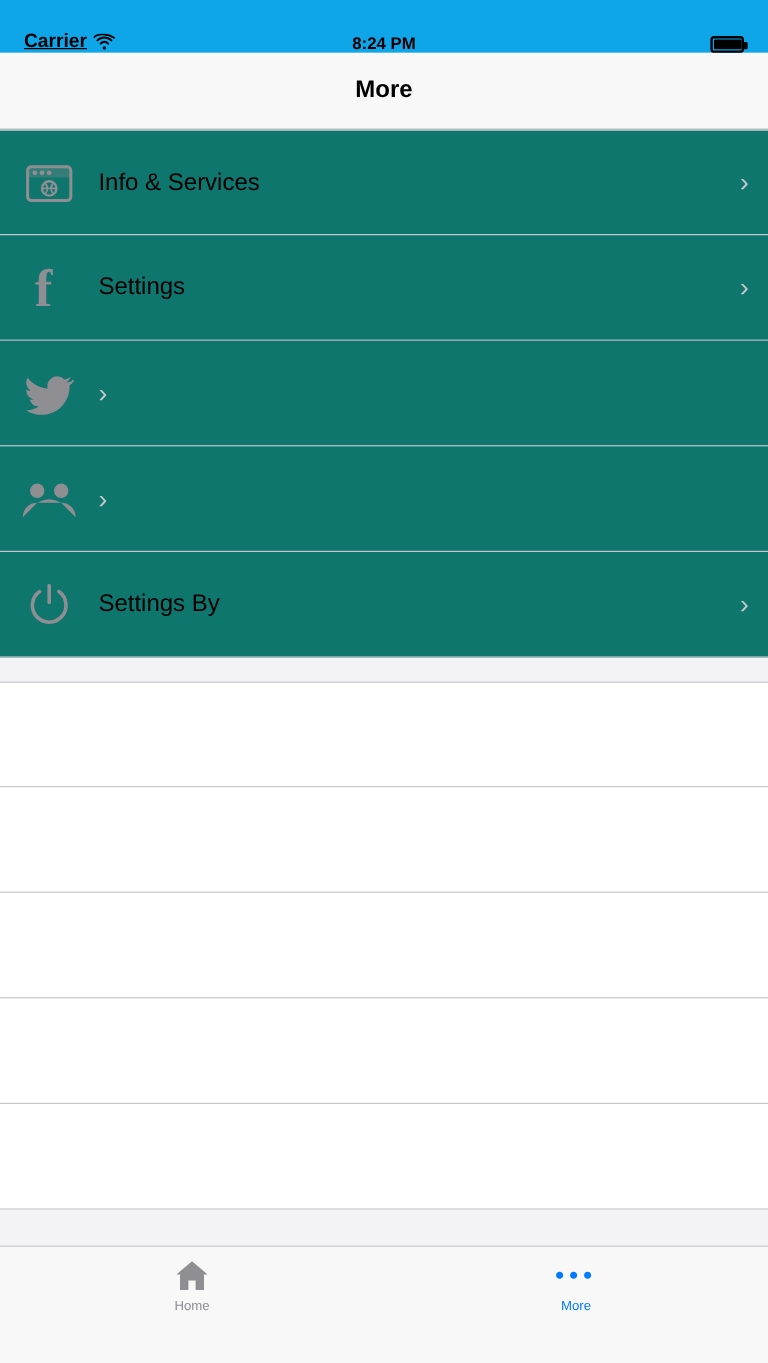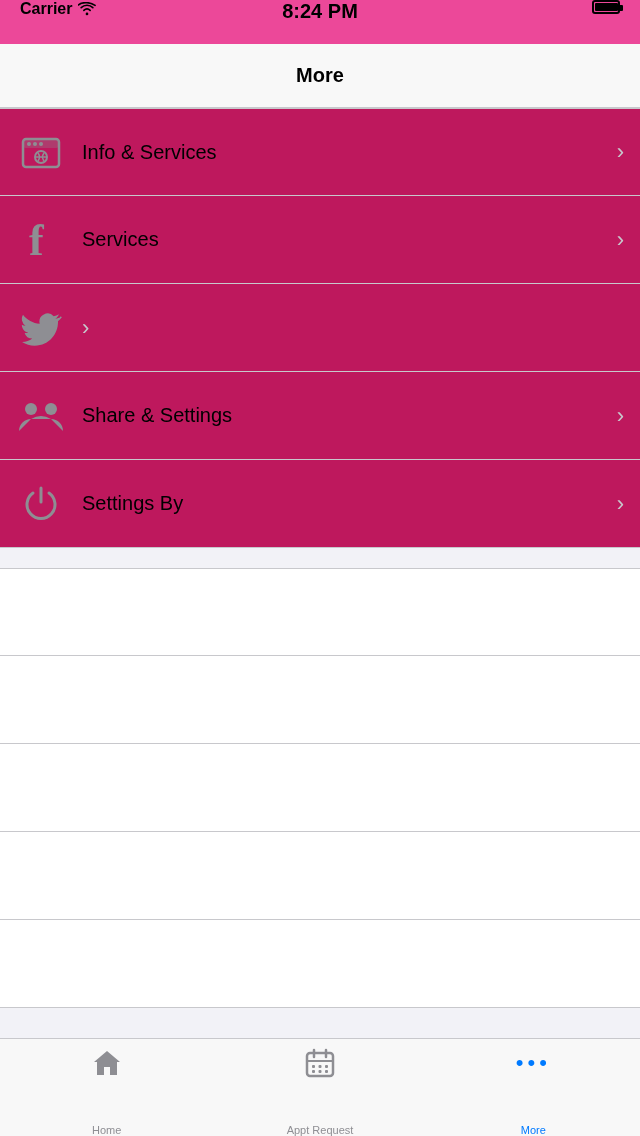--- a/index.html
+++ b/index.html
@@ -9,35 +9,36 @@
       width: 640px;
       height: 1136px;
       background: #f2f2f7;
       font-family: -apple-system, 'Helvetica Neue', Helvetica, Arial, sans-serif;
       overflow: hidden;
     }
 
     
     .status-bar {
       height: 44px;
-      background: #ec4899;
-      display: flex;
-      align-items: flex-start;
+      background: #0ea5e9;
+      display: flex;
+      align-items: flex-end;
       justify-content: space-between;
       padding: 0 20px;
+      text-decoration: underline;
     }
     .status-bar-left {
       font-size: 16px;
       font-weight: 600;
       display: flex;
       align-items: center;
       gap: 6px;
     }
     .status-bar-center {
-      font-size: 20px;
+      font-size: 14px;
       font-weight: 600;
       position: absolute;
       left: 50%;
       transform: translateX(-50%);
     }
     .status-bar-right {
       display: flex;
       align-items: center;
       gap: 6px;
     }
@@ -90,21 +91,21 @@
       background: #fff;
       margin-top: 0;
     }
 
     .menu-item {
       display: flex;
       align-items: center;
       height: 88px;
       padding: 0 16px;
       border-bottom: 1px solid #c8c8cc;
-      background: #be185d;
+      background: #0f766e;
       cursor: pointer;
       position: relative;
     }
     .menu-item:first-child {
       border-top: 1px solid #c8c8cc;
     }
 
     .menu-icon {
       width: 50px;
       height: 50px;
@@ -175,21 +176,20 @@
       justify-content: center;
     }
 
     .tab-icon svg {
       fill: #8e8e93;
     }
 
     .tab-label {
       font-size: 11px;
       color: #8e8e93;
-      margin-top: 41px;
     }
     .tab-label.active {
       color: #007aff;
     }
 
     .dots-icon {
       font-size: 22px;
       color: #007aff;
       letter-spacing: 4px;
       line-height: 32px;
@@ -238,21 +238,21 @@
     <span class="menu-label">Info &amp; Services</span>
     <span class="chevron">›</span>
   </div>
 
   <div class="menu-item">
     <div class="menu-icon">
       <svg width="32" height="38" viewBox="0 0 32 38">
         <text x="4" y="34" font-size="44" font-family="Georgia, serif" fill="#8e8e93" font-weight="700">f</text>
       </svg>
     </div>
-    <span class="menu-label">Services</span>
+    <span class="menu-label">Settings</span>
     <span class="chevron">›</span>
   </div>
 
   <div class="menu-item">
     <div class="menu-icon">
       <svg width="42" height="38" viewBox="0 0 42 38" fill="#8e8e93">
         <path d="M40 8.5c-1.5.6-3 1-4.7 1.2 1.7-1 3-2.6 3.6-4.5-1.6.9-3.3 1.6-5.2 2a8.2 8.2 0 0 0-14 7.5C13 14.3 7 11 3 5.7a8.2 8.2 0 0 0 2.5 11c-1.3 0-2.6-.4-3.7-1v.1c0 4 2.8 7.3 6.5 8a8.3 8.3 0 0 1-3.7.1 8.2 8.2 0 0 0 7.7 5.7A16.5 16.5 0 0 1 2 33a23.3 23.3 0 0 0 12.6 3.7c15.1 0 23.4-12.5 23.4-23.4l-.03-1.06A16.7 16.7 0 0 0 42 8l-2-.5z"></path>
       </svg>
     </div>
     <span class="chevron">›</span>
@@ -264,21 +264,20 @@
 
         <circle cx="14" cy="12" r="6"></circle>
         <path d="M2 34c0-7 5.4-12 12-12"></path>
 
         <circle cx="34" cy="12" r="6"></circle>
         <path d="M46 34c0-7-5.4-12-12-12"></path>
 
         <path d="M14 22 Q24 16 34 22"></path>
       </svg>
     </div>
-    <span class="menu-label">Share &amp; Settings</span>
     <span class="chevron">›</span>
   </div>
 
   <div class="menu-item">
     <div class="menu-icon">
       <svg width="40" height="40" viewBox="0 0 40 40" fill="none" stroke="#8e8e93" stroke-width="3">
         <path d="M20 4 L20 18" stroke-linecap="round"></path>
         <path d="M12 9 A14 14 0 1 0 28 9" stroke-linecap="round" fill="none"></path>
       </svg>
     </div>
@@ -299,38 +298,20 @@
 
   <div class="tab-item">
     <div class="tab-icon">
       <svg width="30" height="28" viewBox="0 0 30 28" fill="#8e8e93">
         <path d="M15 2 L2 13 L5 13 L5 26 L12 26 L12 18 L18 18 L18 26 L25 26 L25 13 L28 13 Z"></path>
       </svg>
     </div>
     <span class="tab-label">Home</span>
   </div>
 
-  <div class="tab-item">
-    <div class="tab-icon">
-      <svg width="30" height="30" viewBox="0 0 30 30" fill="#8e8e93">
-        <rect x="2" y="5" width="26" height="23" rx="3" ry="3" fill="none" stroke="#8e8e93" stroke-width="2.5"></rect>
-        <line x1="9" y1="2" x2="9" y2="9" stroke="#8e8e93" stroke-width="2.5" stroke-linecap="round"></line>
-        <line x1="21" y1="2" x2="21" y2="9" stroke="#8e8e93" stroke-width="2.5" stroke-linecap="round"></line>
-        <line x1="2" y1="13" x2="28" y2="13" stroke="#8e8e93" stroke-width="2"></line>
-
-        <rect x="7" y="17" width="3" height="3" rx="1"></rect>
-        <rect x="13.5" y="17" width="3" height="3" rx="1"></rect>
-        <rect x="20" y="17" width="3" height="3" rx="1"></rect>
-        <rect x="7" y="22" width="3" height="3" rx="1"></rect>
-        <rect x="13.5" y="22" width="3" height="3" rx="1"></rect>
-        <rect x="20" y="22" width="3" height="3" rx="1"></rect>
-      </svg>
-    </div>
-    <span class="tab-label">Appt Request</span>
-  </div>
 
 
 
   <div class="tab-item">
     <div class="tab-icon">
       <span class="dots-icon">•••</span>
     </div>
     <span class="tab-label active">More</span>
   </div>
 

